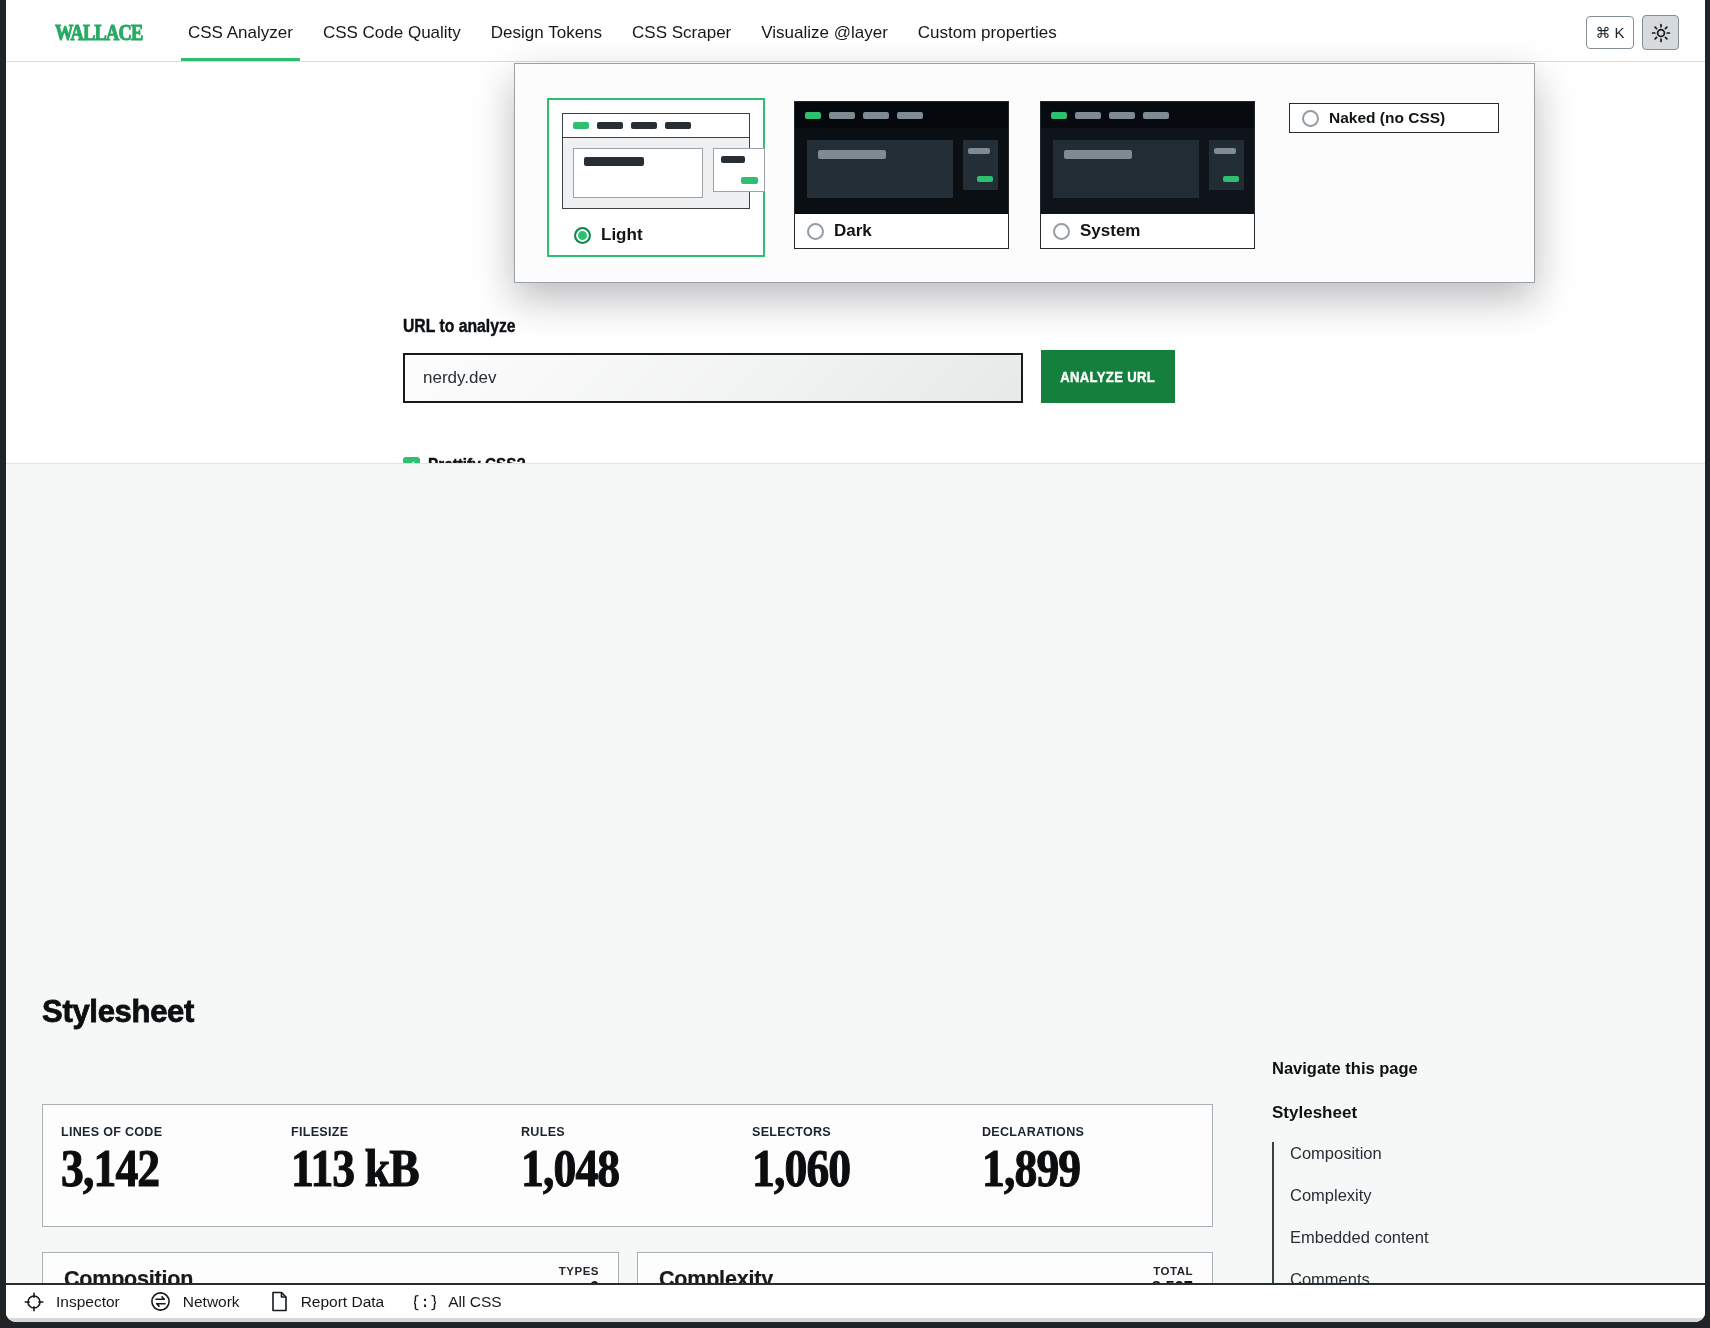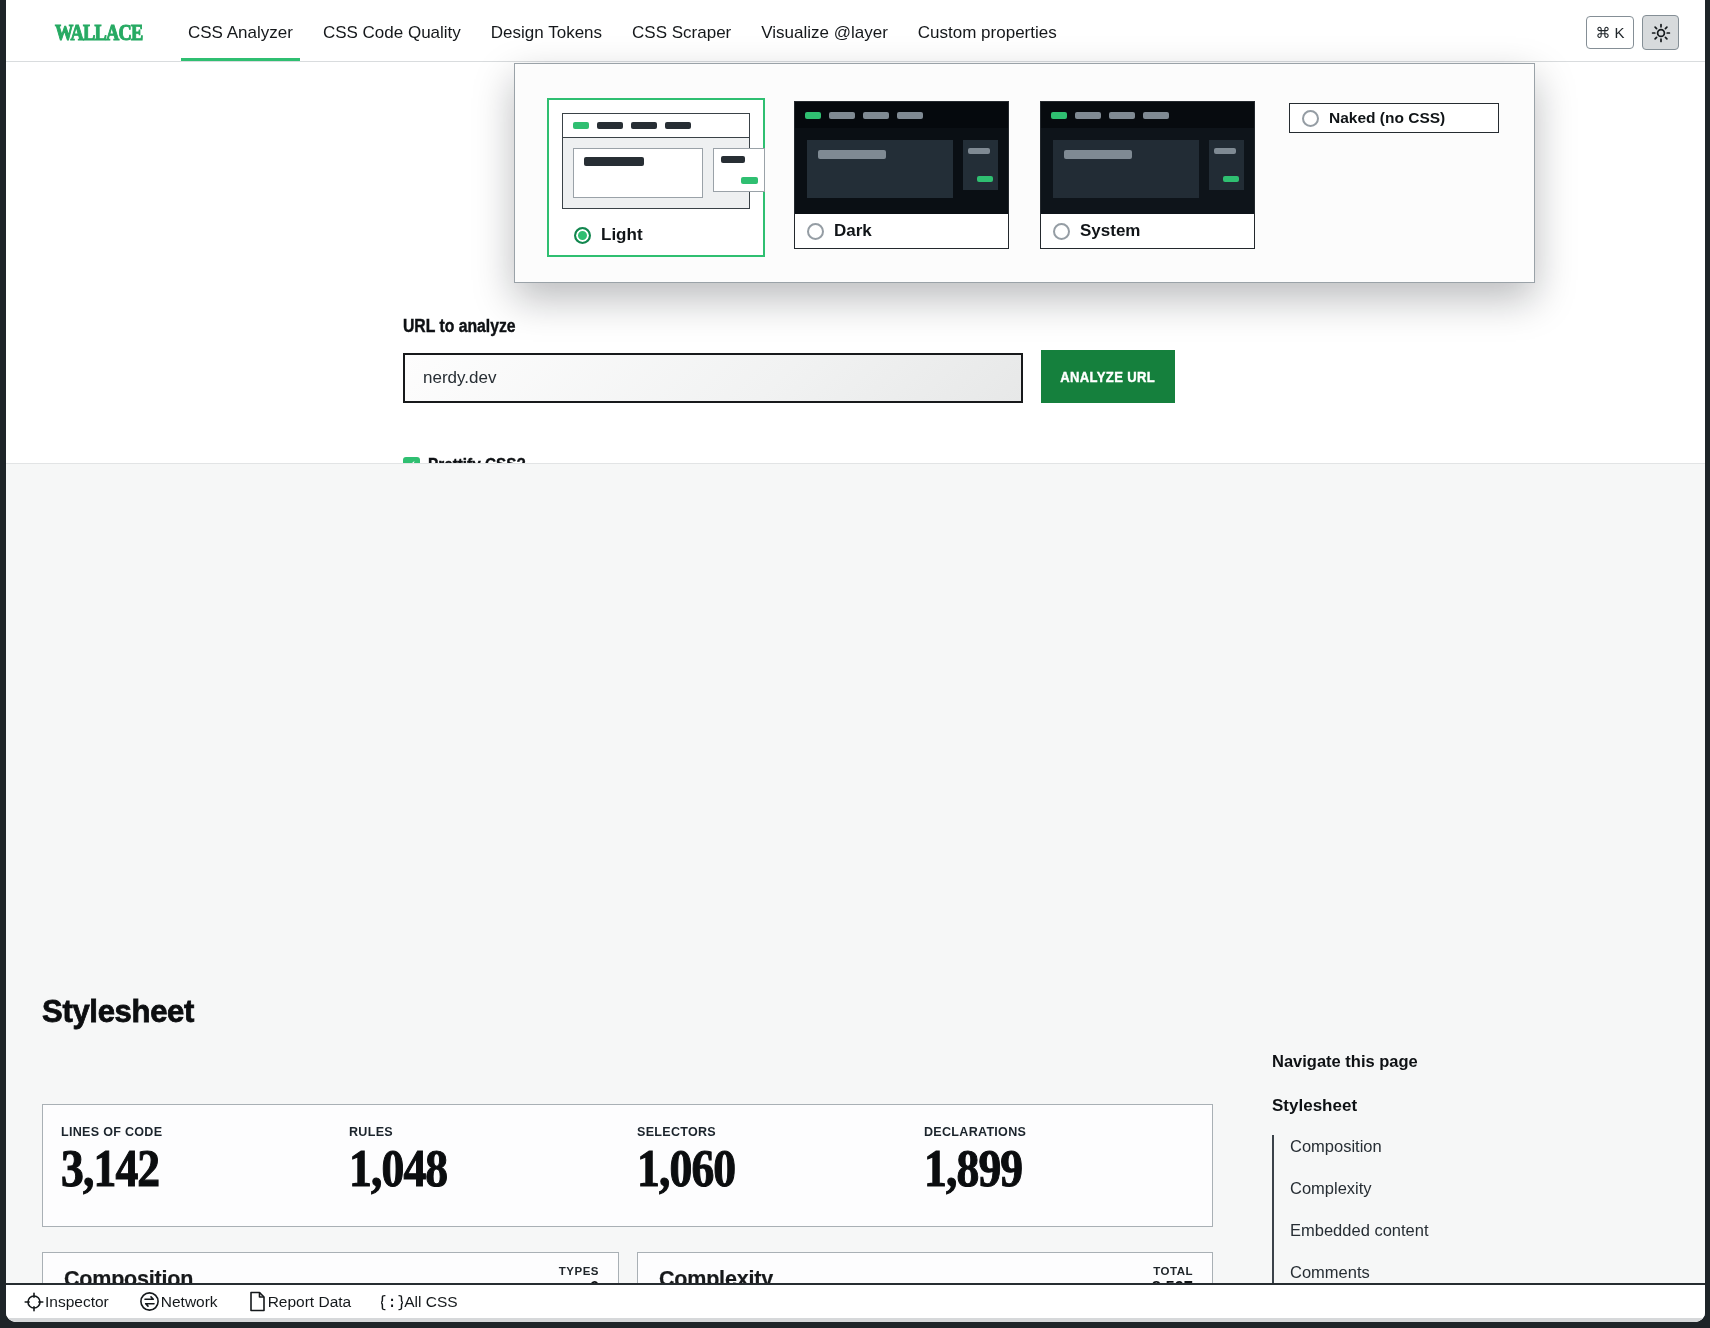--- a/index.html
+++ b/index.html
@@ -88,30 +88,30 @@
   #composition-panel { left:36px; top:788px; width:577px; height:345px; }
   #complexity-panel  { left:631px; top:788px; width:576px; height:345px; }
   .panel-title { position:absolute; left:21px; top:14px; font-size:21.5px; font-weight:700; -webkit-text-stroke:.2px currentColor;
                  letter-spacing:-.2px; color:#17191b; }
   .panel-meta { position:absolute; right:19px; top:12px; text-align:right; }
   .panel-meta .m-label { font-size:11.5px; font-weight:700; letter-spacing:.5px; color:#20262b; }
   .panel-meta .m-value { font-size:16.5px; font-weight:700; color:#0e1114; margin-top:1px; }
 
   
   #page-nav { position:absolute; left:1266px; top:588px; width:250px; }
-  #page-nav .nav-title { font-size:16.5px; font-weight:700; color:#0e1114; margin-bottom:25px; }
+  #page-nav .nav-title { font-size:16.5px; font-weight:700; color:#0e1114; margin-bottom:25px;margin-top:7px; }
   #page-nav .grp-label { font-size:17px; font-weight:700; color:#0e1114; margin:13px 0 19px 0; }
   #page-nav .grp-items { border-left:2px solid #3b434a; padding:2px 0 2px 16px; }
   #page-nav .nav-item { font-size:16.5px; color:#272e34; margin-bottom:23px; line-height:19px; cursor:pointer; }
   #page-nav .nav-item:last-child { margin-bottom:10px; }
 
   
   #toolbar { left:0; right:0; top:1283px; height:35px; background:#fff; border-top:2px solid #272d31;
              display:flex; align-items:center; padding-left:18px; gap:30px; z-index:20; }
-  .tb-item { display:flex; align-items:center; gap:1px; font-size:15.5px; color:#14181b; cursor:pointer; }
+  .tb-item { display:flex; align-items:center; gap:12px; font-size:15.5px; color:#14181b; cursor:pointer; }
   #bottom-strip { left:0; right:0; top:1318px; height:4px; background:#d6d8da; z-index:20; }
   svg { display:block; }
 </style>
 </head>
 <body>
 
 <div id="canvas">
   <div id="window">
 
     <div class="abs" id="header">
@@ -156,20 +156,24 @@
 
     <div class="abs" id="results">
       <div id="sheet-title">Stylesheet</div>
 
       <div class="panel" id="stats-panel">
           <div class="stat">
             <div class="s-label"><span class="cond" style="transform:scaleX(.93);">LINES OF CODE</span></div>
             <div class="s-value heavy"><span class="cond86">3,142</span></div>
           </div>
           <div class="stat">
+            <div class="s-label"><span class="cond" style="transform:scaleX(.93);">FILESIZE</span></div>
+            <div class="s-value heavy"><span class="cond86">113 kB</span></div>
+          </div>
+          <div class="stat">
             <div class="s-label"><span class="cond" style="transform:scaleX(.93);">RULES</span></div>
             <div class="s-value heavy"><span class="cond86">1,048</span></div>
           </div>
           <div class="stat">
             <div class="s-label"><span class="cond" style="transform:scaleX(.93);">SELECTORS</span></div>
             <div class="s-value heavy"><span class="cond86">1,060</span></div>
           </div>
           <div class="stat">
             <div class="s-label"><span class="cond" style="transform:scaleX(.93);">DECLARATIONS</span></div>
             <div class="s-value heavy"><span class="cond86">1,899</span></div>

